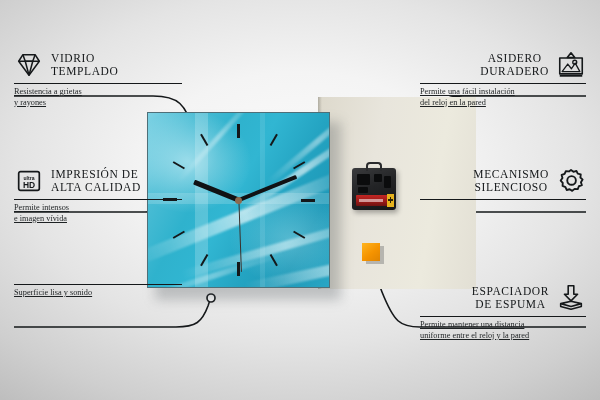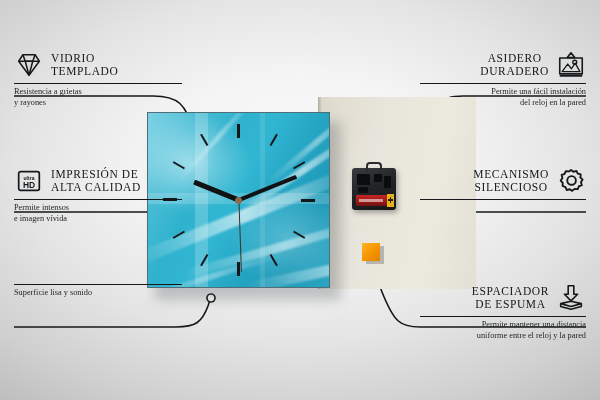--- a/index.html
+++ b/index.html
@@ -238,22 +238,23 @@
     margin-top: 3px;
   }
 
   .feature-desc {
     font-family: "Liberation Serif", "DejaVu Serif", serif;
     font-size: 8.3px;
     line-height: 10.5px;
     color: #1d2123;
     margin-top: 3px;
     white-space: pre-line;
-  }
-  .feature.right .feature-desc { text-align: right; }
+    text-decoration: underline;
+  }
+  .feature.right .feature-desc { }
 
   
   #feat-vidrio       { left: 14px;  top: 50px;  width: 168px; }
   #feat-impresion    { left: 14px;  top: 166px; width: 168px; }
   #feat-bordes       { left: 14px;  top: 281px; width: 168px; }
   #feat-asidero      { left: 420px; top: 50px;  width: 166px; }
   #feat-mecanismo    { left: 420px; top: 166px; width: 166px; }
   #feat-espaciador   { left: 420px; top: 283px; width: 166px; }
 
   #feat-vidrio .rule     { width: 168px; }

